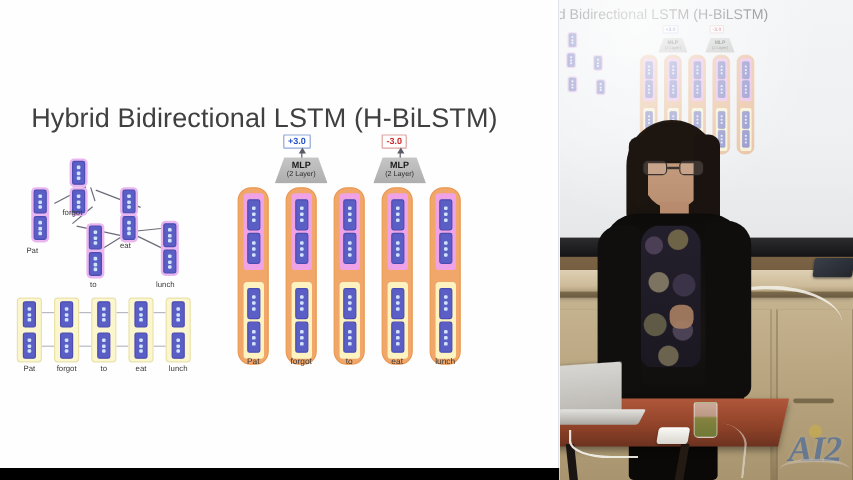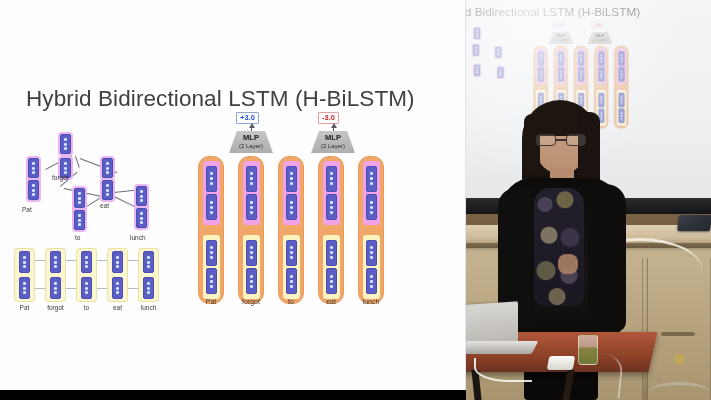--- a/index.html
+++ b/index.html
@@ -518,20 +518,21 @@
   <div id="table-leg2"></div>
   <div id="laptop-screen"></div>
   <div id="laptop-base"></div>
   <div id="glass"></div>
   <div id="adapter"></div>
   <div id="cable2"></div>
   <div id="cable3"></div>
 
   <div id="watermark">
     <span class="dot"></span>
+    <span>AI2</span>
     <span class="swoosh"></span>
   </div>
 
   <div id="slide-panel">
 
     <div class="slide-title">Hybrid Bidirectional LSTM (H-BiLSTM)</div>
 
     <div id="tree">
 
       <div class="tedge" style="left:58px; top:24px; width:30px; transform:rotate(152deg);"></div>

